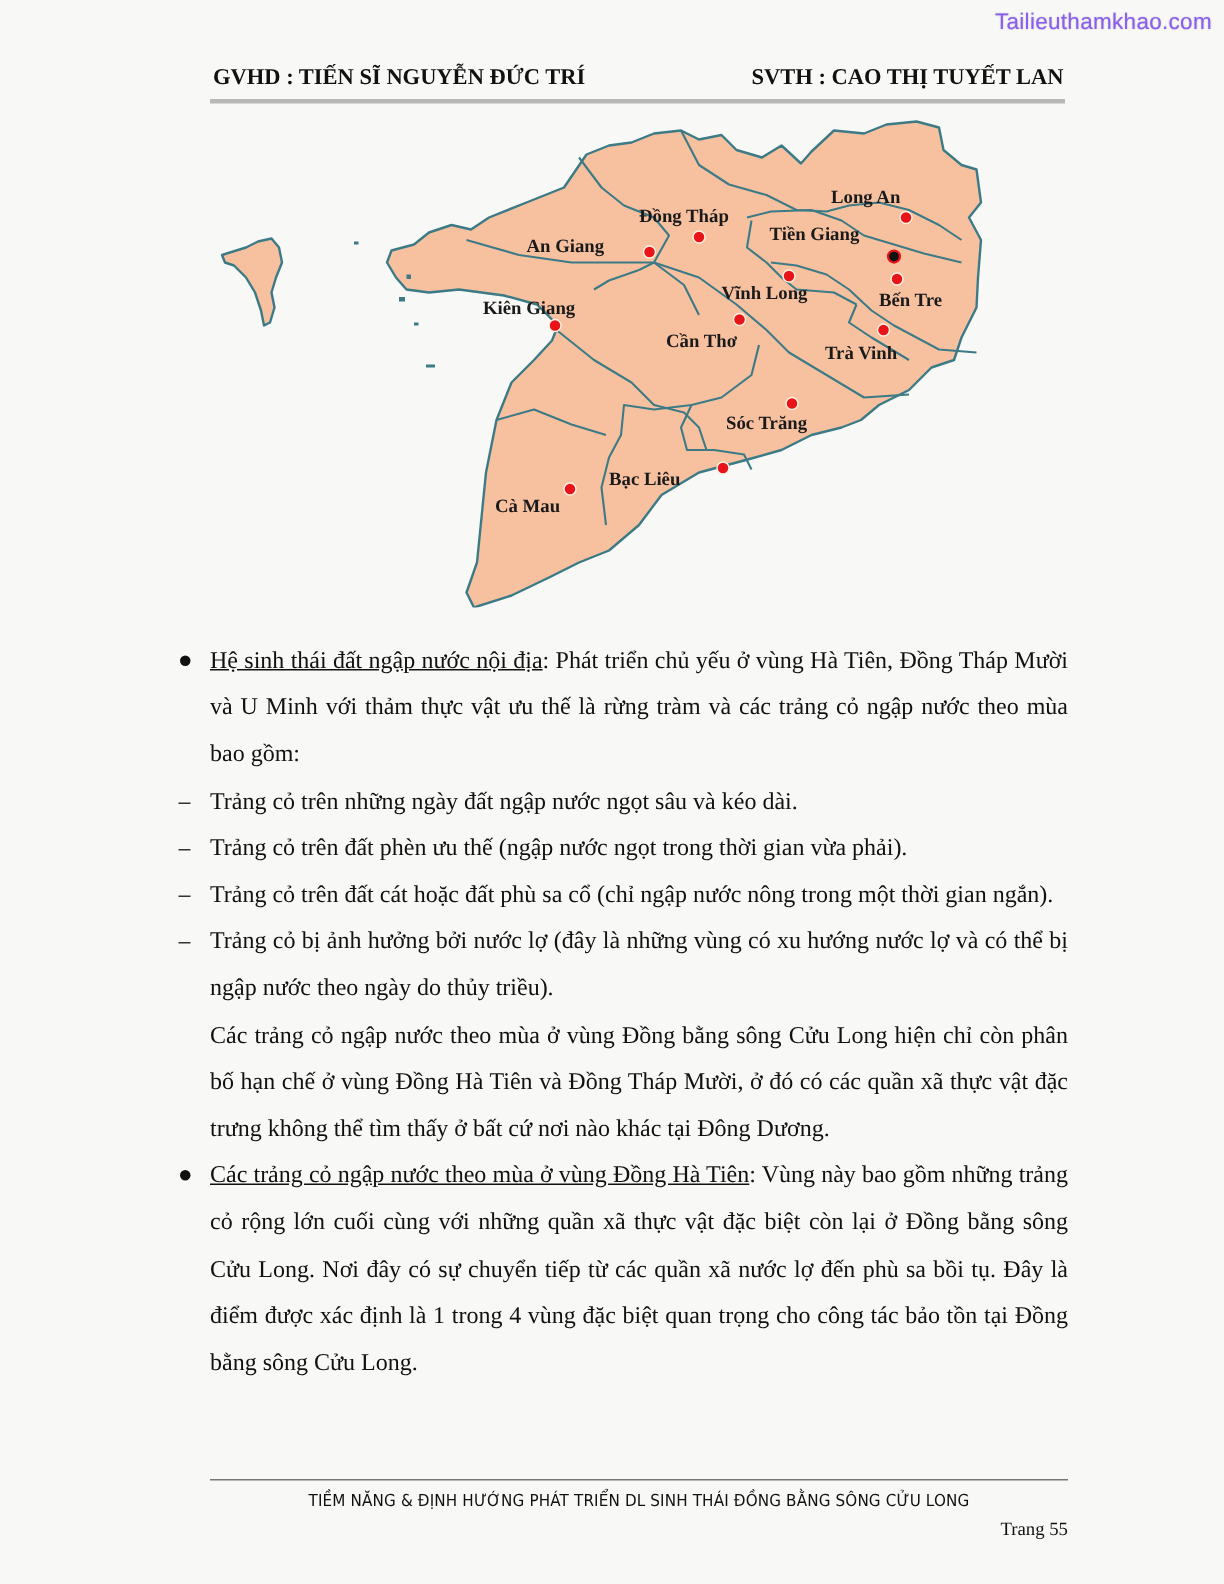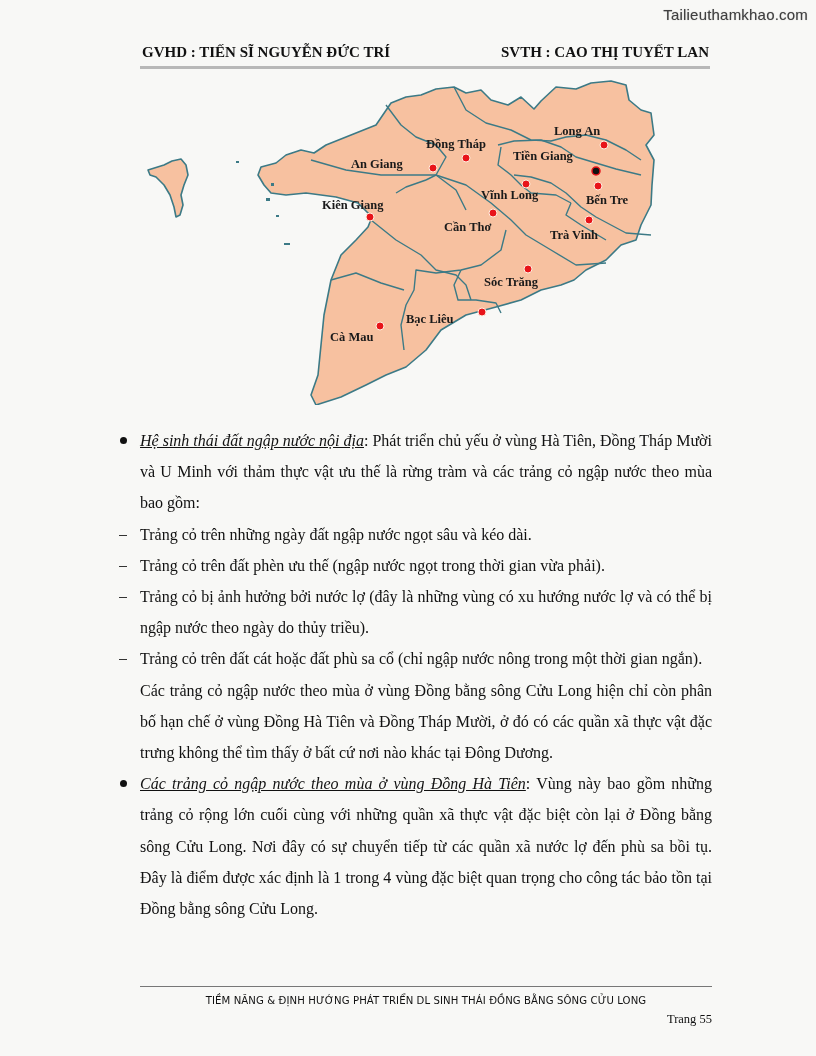--- a/index.html
+++ b/index.html
@@ -2,21 +2,21 @@
 <html><head>
 <meta charset="utf-8">
 <style>
   html, body { margin:0; padding:0; }
   body {
     width:816px; height:1056px; background:#f8f8f6; position:relative; overflow:hidden;
     font-family:"Liberation Serif", "DejaVu Serif", serif; color:#111;
   }
   .watermark {
     position:absolute; top:6px; right:8px; font-family:"Liberation Sans", sans-serif;
-    font-size:15px; color:#404040; letter-spacing:0.2px;
+    font-size:15px; color:#8b5cf6; letter-spacing:0.2px;
     text-shadow: 0 0 1px #aaa;
   }
   .header {
     position:absolute; left:142px; top:44px; width:567px; height:20px;
     font-weight:bold; font-size:15px;
   }
   .header .left { position:absolute; left:0; top:0; }
   .header .right { position:absolute; right:0; top:0;text-align:center; }
   .header-rule {
     position:absolute; left:140px; top:66px; width:570px; height:3px; background:#b8b8b8;
@@ -28,21 +28,21 @@
   }
   .content {
     position:absolute; left:118px; top:425px; width:594px;
     font-size:16px; line-height:31.2px;
   }
   .para { position:relative; padding-left:22px; text-align:justify; }
   .bullet { position:absolute; left:0; top:0; width:22px; }
   .bullet::before { content:""; position:absolute; left:2px; top:12px; width:7px; height:7px; border-radius:50%; background:#111; }
   .dash { position:absolute; left:0; top:0; width:22px; }
   .dash::before { content:""; position:absolute; left:1px; top:16px; width:8px; height:1px; background:#333; }
-  .term { font-style:italic; text-decoration:underline; }
+  .term { text-decoration:underline; }
   .plain { padding-left:22px; text-align:justify; }
   .footer-rule { position:absolute; left:140px; top:986px; width:572px; height:1px; background:#777; }
   .footer-title {
     position:absolute; left:140px; top:994px; width:572px; text-align:center;
     font-family:"DejaVu Sans", sans-serif; font-size:11px; letter-spacing:0.1px; color:#111;
     transform:scaleX(0.92); transform-origin:center;
   }
   .footer-page {
     position:absolute; left:140px; top:1012px; width:572px; text-align:right;
     font-size:12.5px;
@@ -130,25 +130,25 @@
   <div class="para">
     <span class="dash"></span>
     <span>Trảng cỏ trên những ngày đất ngập nước ngọt sâu và kéo dài.</span>
   </div>
   <div class="para">
     <span class="dash"></span>
     <span>Trảng cỏ trên đất phèn ưu thế (ngập nước ngọt trong thời gian vừa phải).</span>
   </div>
   <div class="para">
     <span class="dash"></span>
-    <span>Trảng cỏ bị ảnh hưởng bởi nước lợ (đây là những vùng có xu hướng nước lợ và có thể bị ngập nước theo ngày do thủy triều).</span>
+    <span>Trảng cỏ trên đất cát hoặc đất phù sa cổ (chỉ ngập nước nông trong một thời gian ngắn).</span>
   </div>
   <div class="para">
     <span class="dash"></span>
-    <span>Trảng cỏ trên đất cát hoặc đất phù sa cổ (chỉ ngập nước nông trong một thời gian ngắn).</span>
+    <span>Trảng cỏ bị ảnh hưởng bởi nước lợ (đây là những vùng có xu hướng nước lợ và có thể bị ngập nước theo ngày do thủy triều).</span>
   </div>
   <div class="plain">Các trảng cỏ ngập nước theo mùa ở vùng Đồng bằng sông Cửu Long hiện chỉ còn phân bố hạn chế ở vùng Đồng Hà Tiên và Đồng Tháp Mười, ở đó có các quần xã thực vật đặc trưng không thể tìm thấy ở bất cứ nơi nào khác tại Đông Dương.</div>
   <div class="para">
     <span class="bullet"></span>
     <span class="term">Các trảng cỏ ngập nước theo mùa ở vùng Đồng Hà Tiên</span><span>: Vùng này bao gồm những trảng cỏ rộng lớn cuối cùng với những quần xã thực vật đặc biệt còn lại ở Đồng bằng sông Cửu Long. Nơi đây có sự chuyển tiếp từ các quần xã nước lợ đến phù sa bồi tụ. Đây là điểm được xác định là 1 trong 4 vùng đặc biệt quan trọng cho công tác bảo tồn tại Đồng bằng sông Cửu Long.</span>
   </div>
 </div>
 
 <div class="footer-rule"></div>
 <div class="footer-title">TIỀM NĂNG &amp; ĐỊNH HƯỚNG PHÁT TRIỂN DL SINH THÁI ĐỒNG BẰNG SÔNG CỬU LONG</div>

